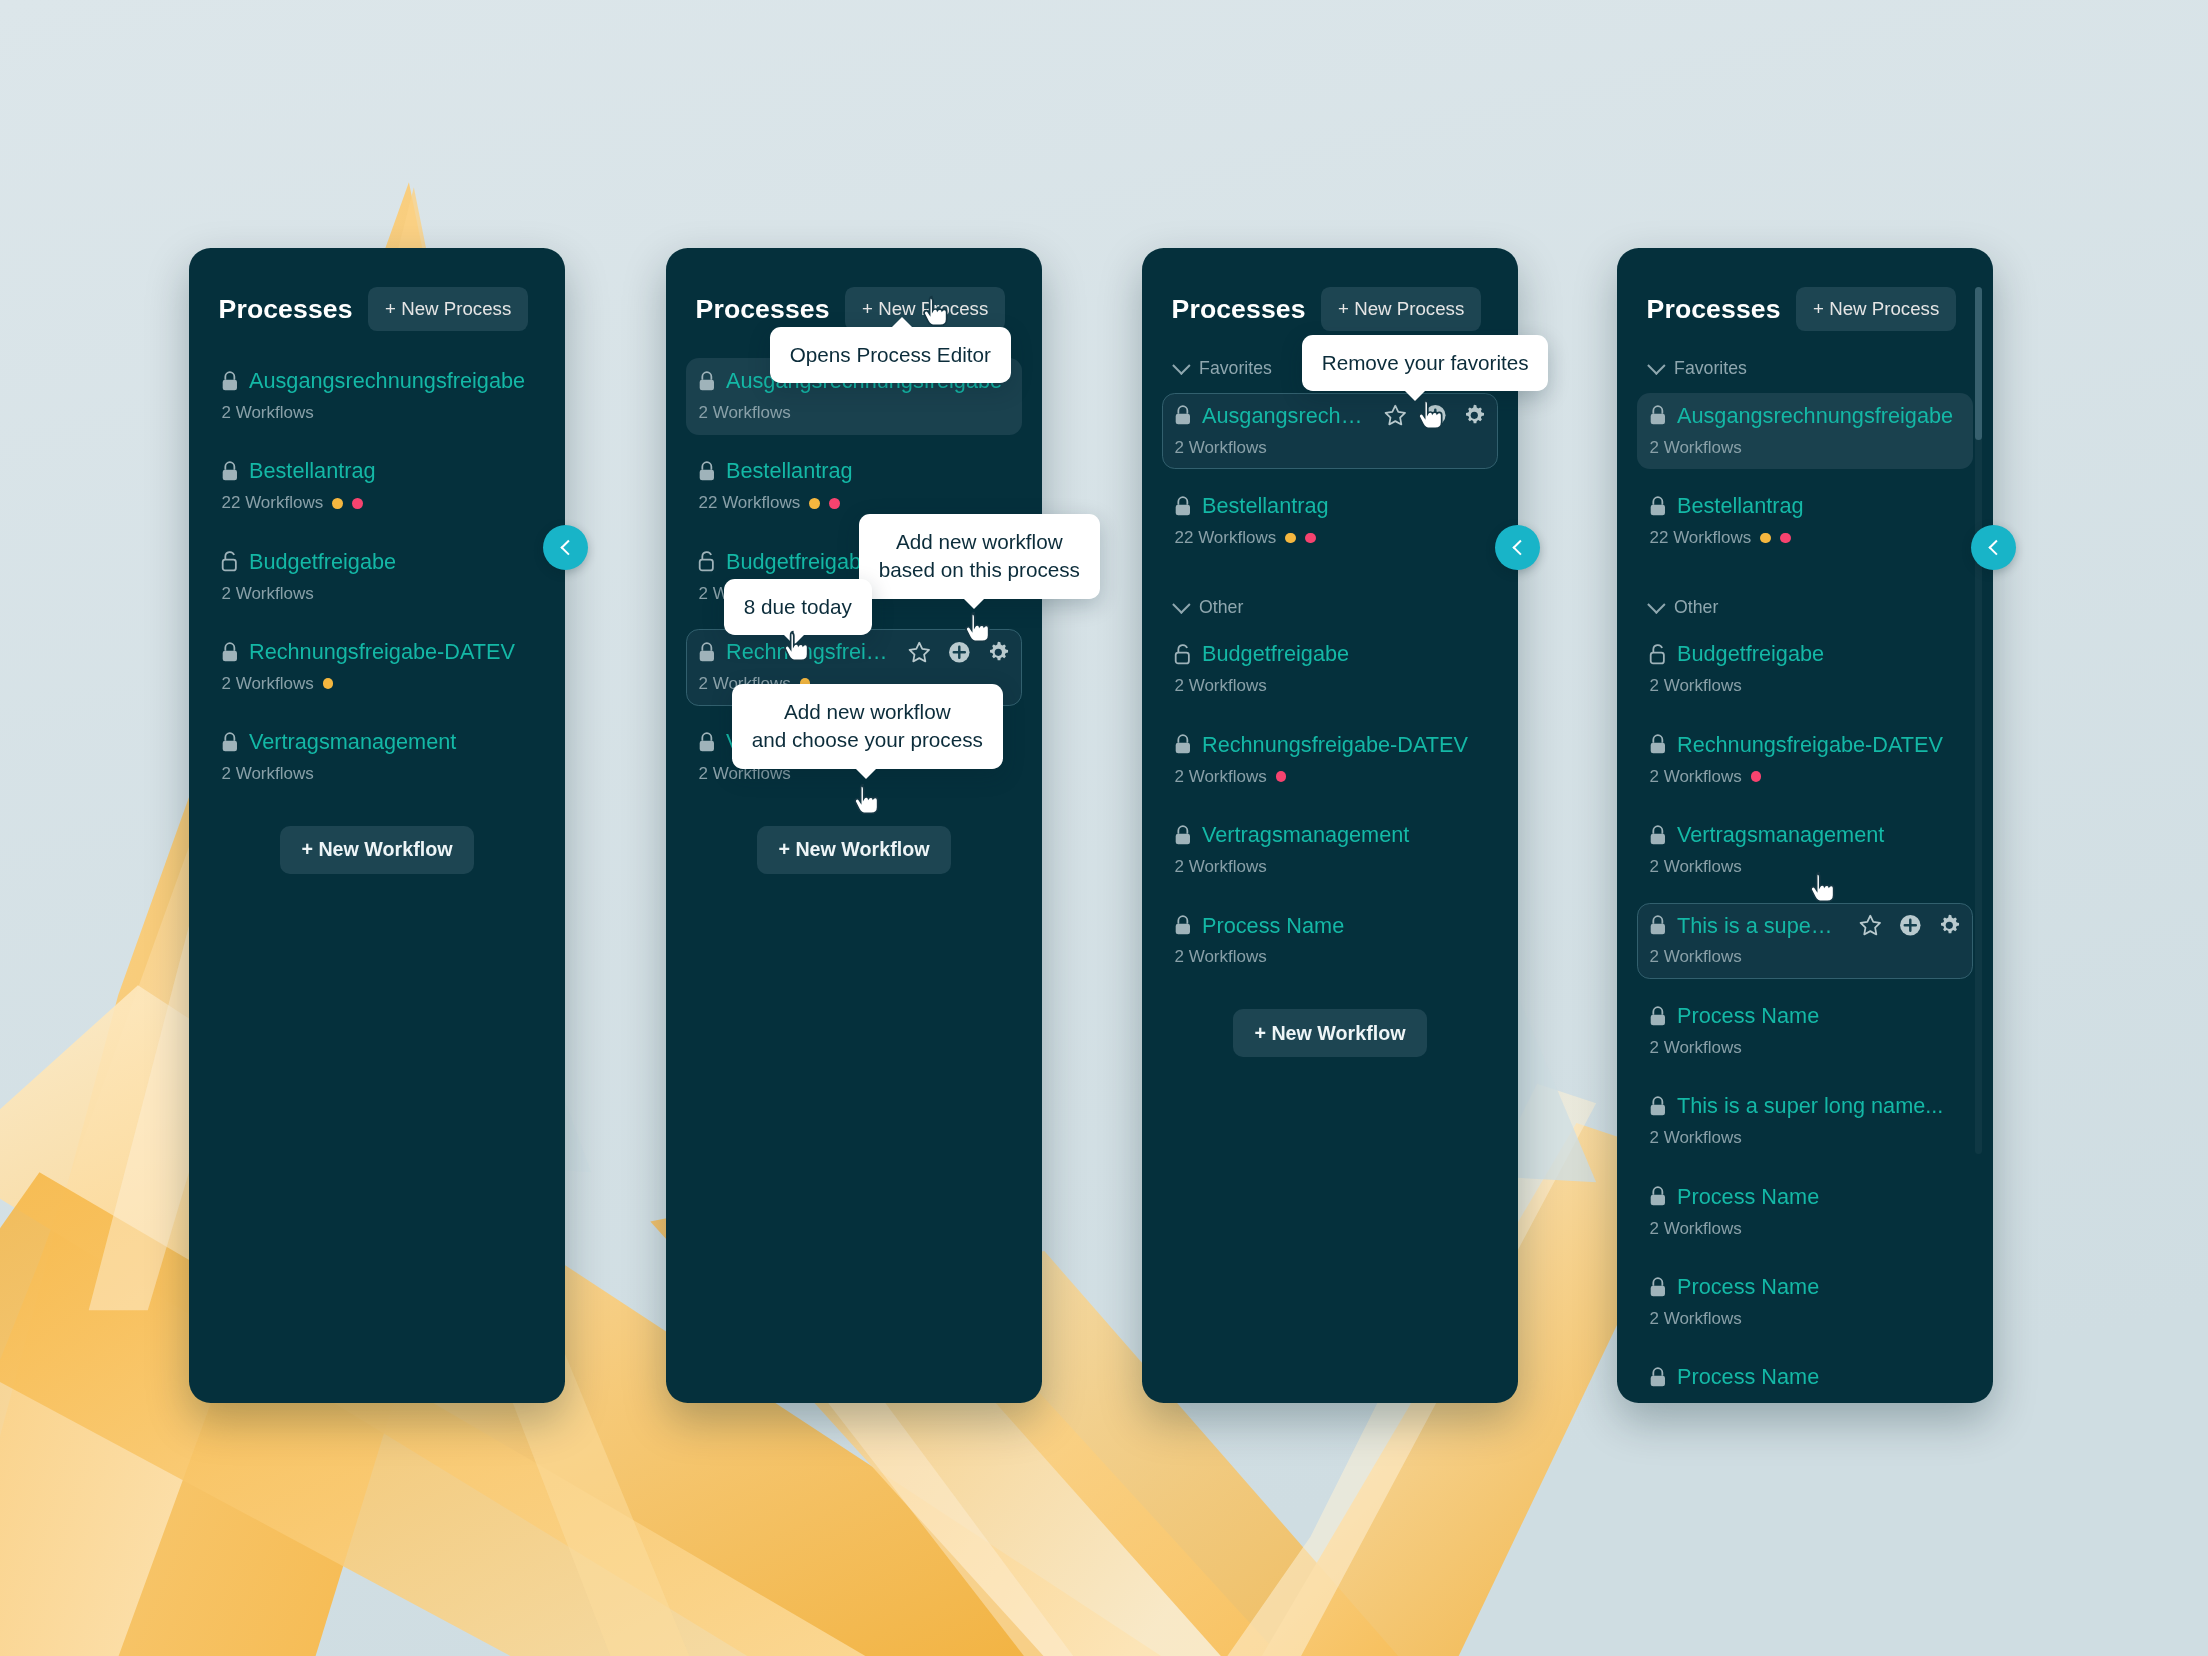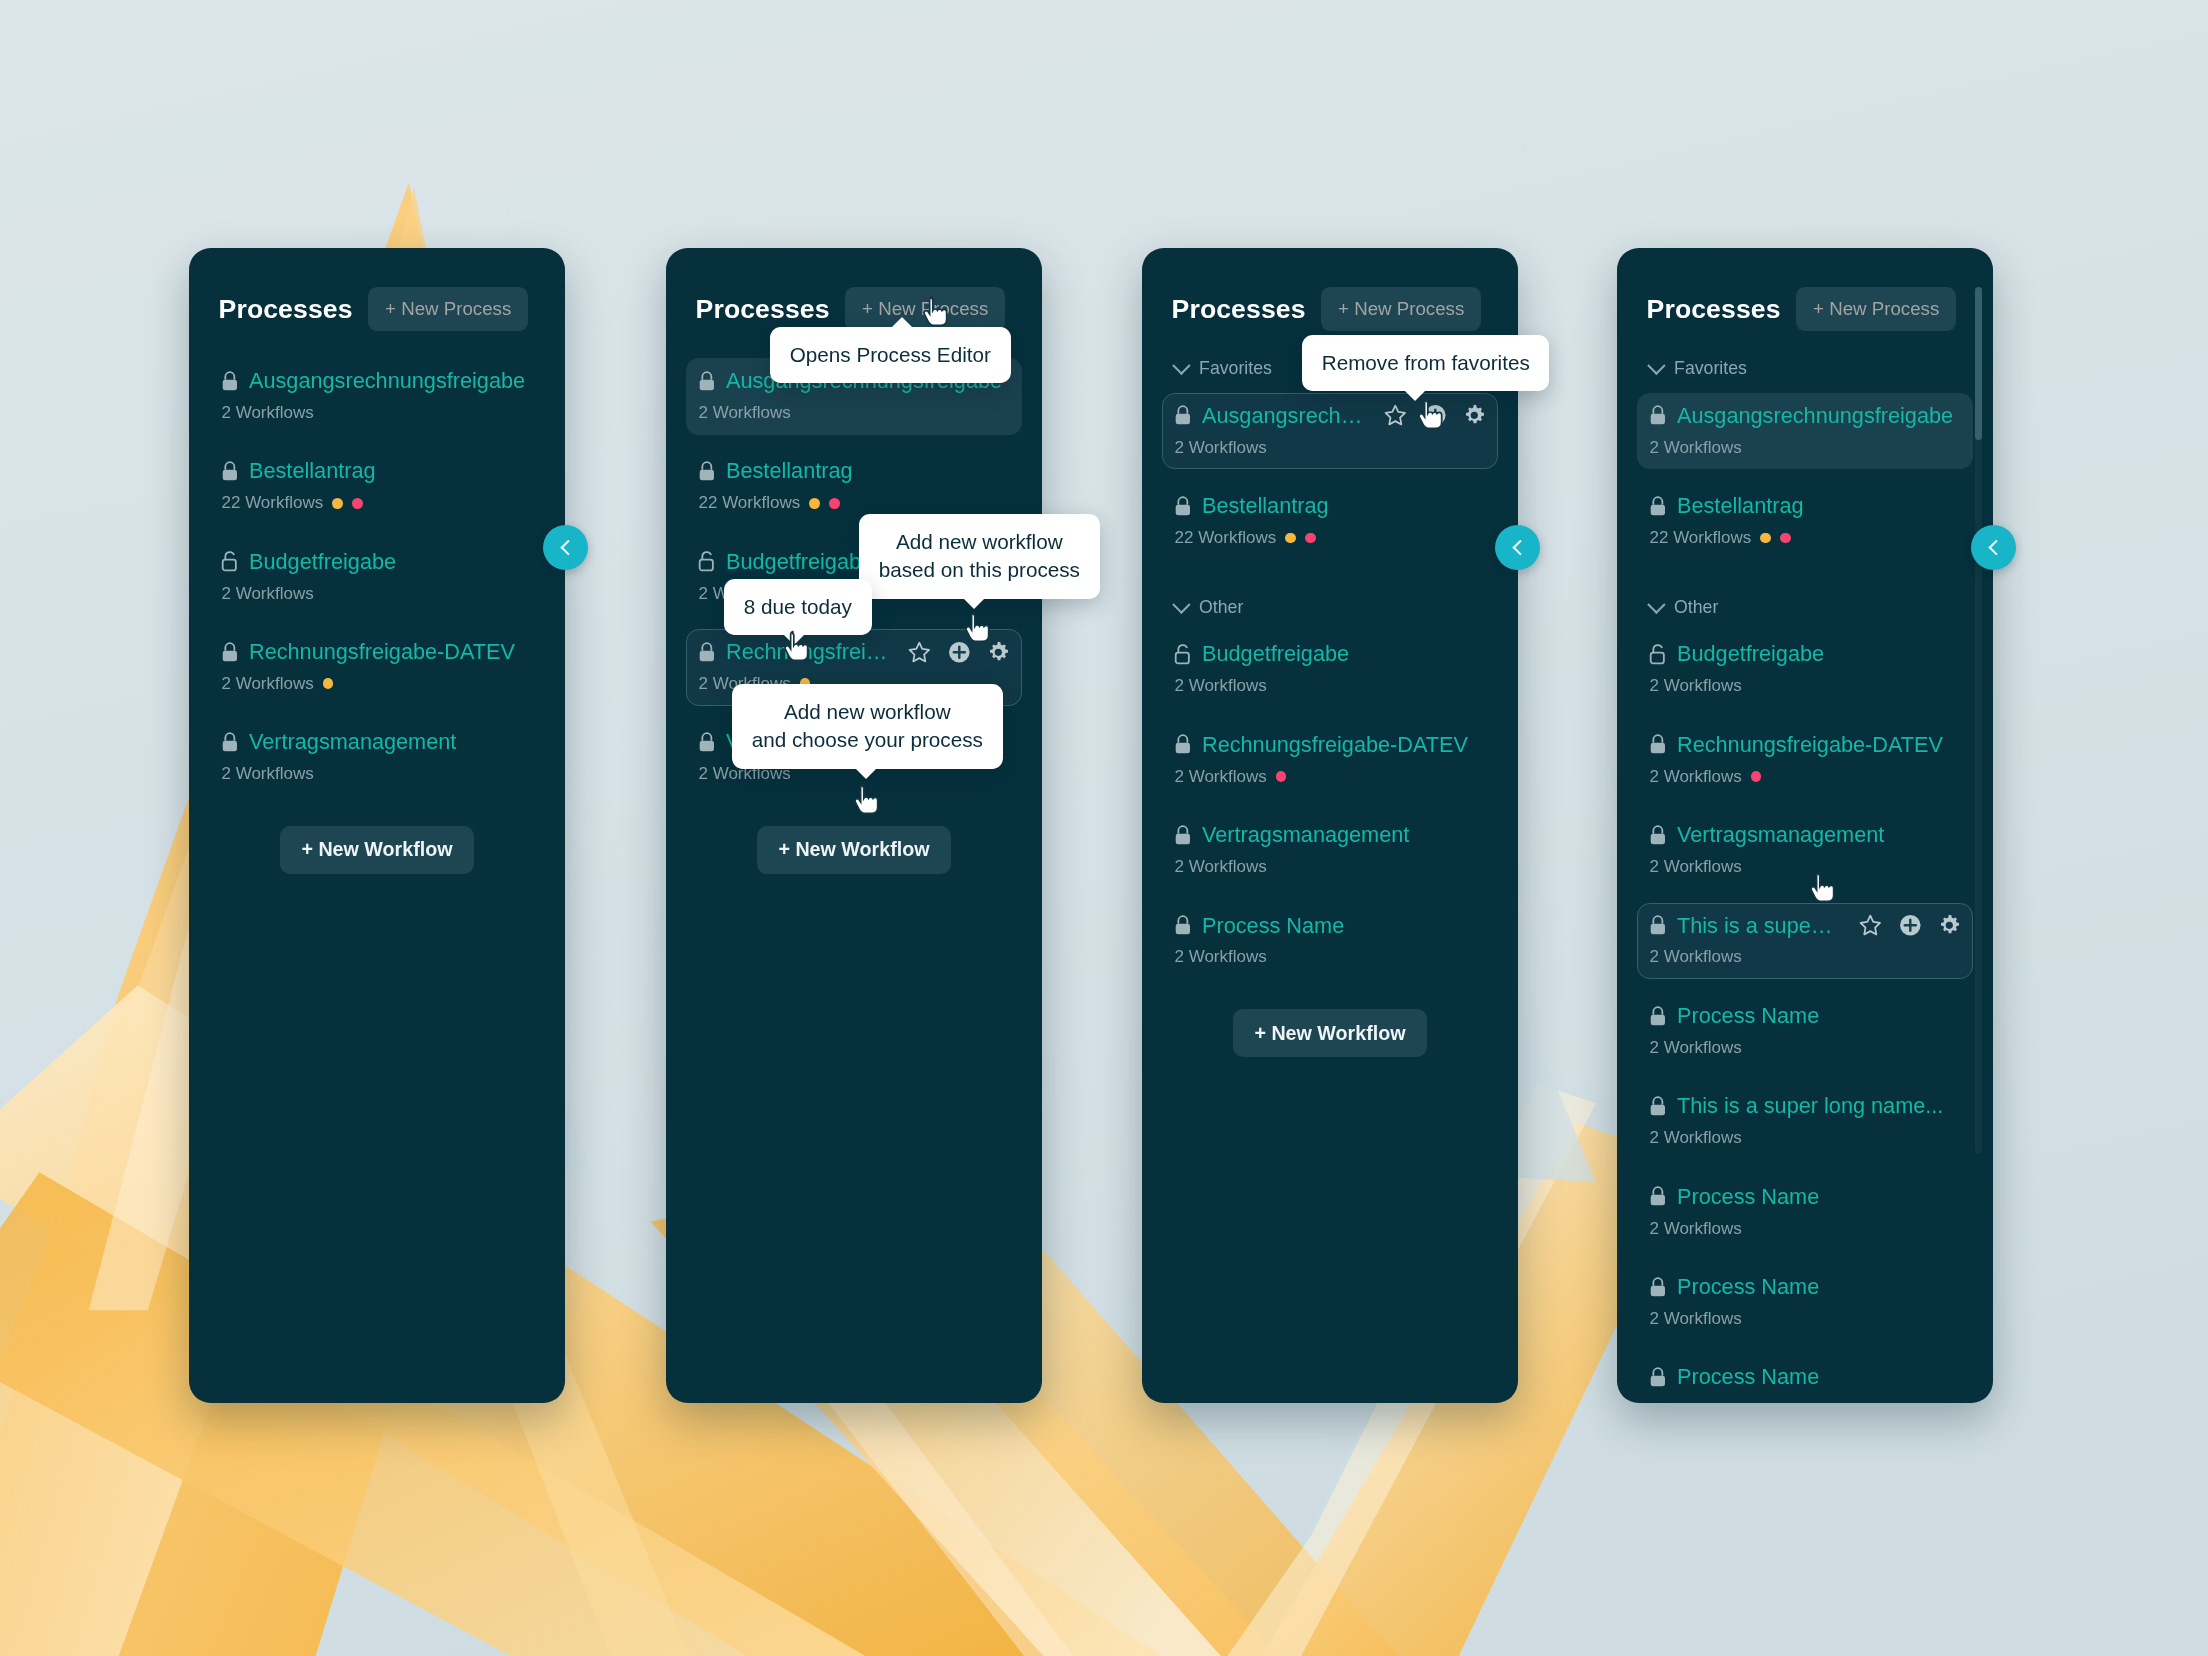--- a/index.html
+++ b/index.html
@@ -36,21 +36,21 @@
   }
   .panel-title {
     color: #ffffff;
     font-size: 26.6px;
     font-weight: 600;
     letter-spacing: 0.1px;
     white-space: nowrap;
   }
   .new-process-btn {
     background: #1d4552;
-    color: #a3a3a3;
+    color: #e5e5e5;
     border: none;
     border-radius: 8.9px;
     font-family: inherit;
     font-size: 18.7px;
     font-weight: 500;
     padding: 10.8px 16.7px;
     white-space: nowrap;
     cursor: pointer;
   }
 
@@ -712,21 +712,21 @@
   <div class="tip arrow-up" style="left:770px; top:327px; --ax:55%;">Opens Process Editor</div>
 
   <div class="tip arrow-down" style="left:859px; top:514px; --ax:48%;">Add new workflow
 based on this process</div>
 
   <div class="tip arrow-down" style="left:724px; top:579px; --ax:48%;">8 due today</div>
 
   <div class="tip arrow-down" style="left:732px; top:684px; --ax:50%;">Add new workflow
 and choose your process</div>
 
-  <div class="tip arrow-down" style="left:1302px; top:335px; --ax:46%;">Remove from favorites</div>
+  <div class="tip arrow-down" style="left:1302px; top:335px; --ax:46%;">Remove your favorites</div>
 
 
   <svg class="cursor" viewBox="0 0 24 28" style="left:920px; top:295px;">
     <path d="M7 2 q2.2 0 2.2 2.4 v7.2 q0.6-1 1.9-1 q1.3 0 1.6 1 q0.6-0.9 1.9-0.9 q1.3 0 1.6 1 q0.6-0.8 1.8-0.8 q1.7 0 1.7 2.1 v5.4 q0 4.6-4.8 4.6 h-4.2 q-3.5 0-5.2-3.3 l-2.7-5.3 q-0.7-1.5 0.7-2.3 q1.3-0.7 2.2 0.6 l1.1 1.6 v-10.6 q0-2.4 2.2-2.4 z" fill="#fff" stroke="#143643" stroke-width="1.3"></path>
   </svg>
   <svg class="cursor" viewBox="0 0 24 28" style="left:962px; top:611px;">
     <path d="M7 2 q2.2 0 2.2 2.4 v7.2 q0.6-1 1.9-1 q1.3 0 1.6 1 q0.6-0.9 1.9-0.9 q1.3 0 1.6 1 q0.6-0.8 1.8-0.8 q1.7 0 1.7 2.1 v5.4 q0 4.6-4.8 4.6 h-4.2 q-3.5 0-5.2-3.3 l-2.7-5.3 q-0.7-1.5 0.7-2.3 q1.3-0.7 2.2 0.6 l1.1 1.6 v-10.6 q0-2.4 2.2-2.4 z" fill="#fff" stroke="#143643" stroke-width="1.3"></path>
   </svg>
   <svg class="cursor" viewBox="0 0 24 28" style="left:781px; top:630px;">
     <path d="M7 2 q2.2 0 2.2 2.4 v7.2 q0.6-1 1.9-1 q1.3 0 1.6 1 q0.6-0.9 1.9-0.9 q1.3 0 1.6 1 q0.6-0.8 1.8-0.8 q1.7 0 1.7 2.1 v5.4 q0 4.6-4.8 4.6 h-4.2 q-3.5 0-5.2-3.3 l-2.7-5.3 q-0.7-1.5 0.7-2.3 q1.3-0.7 2.2 0.6 l1.1 1.6 v-10.6 q0-2.4 2.2-2.4 z" fill="#fff" stroke="#143643" stroke-width="1.3"></path>

